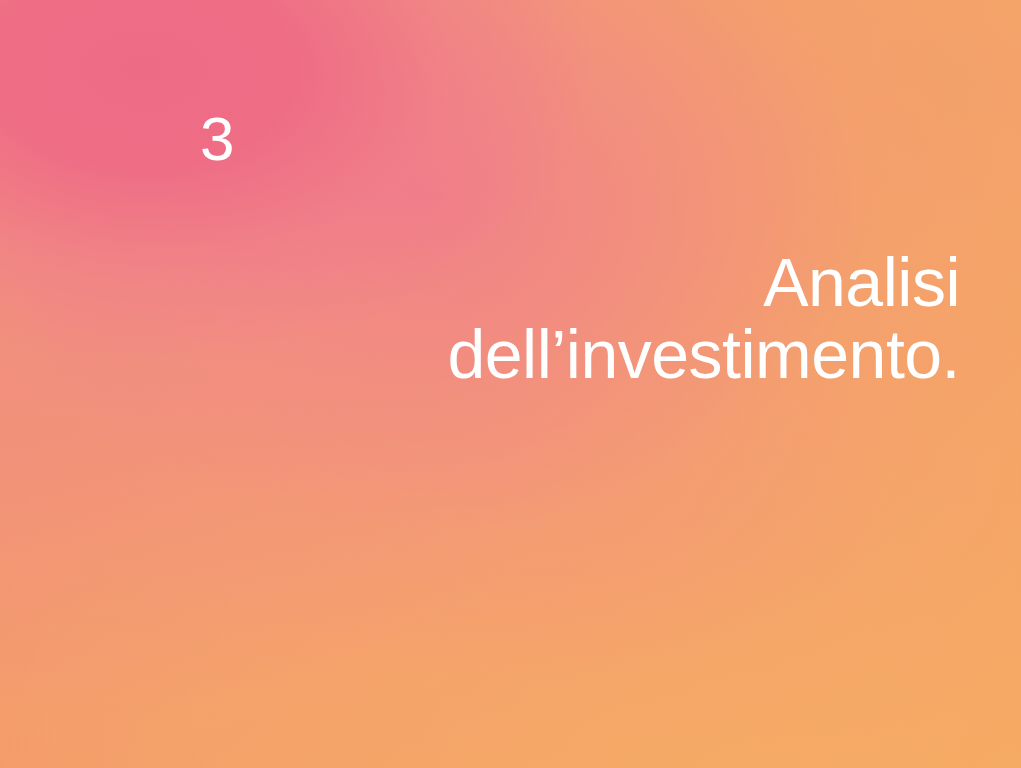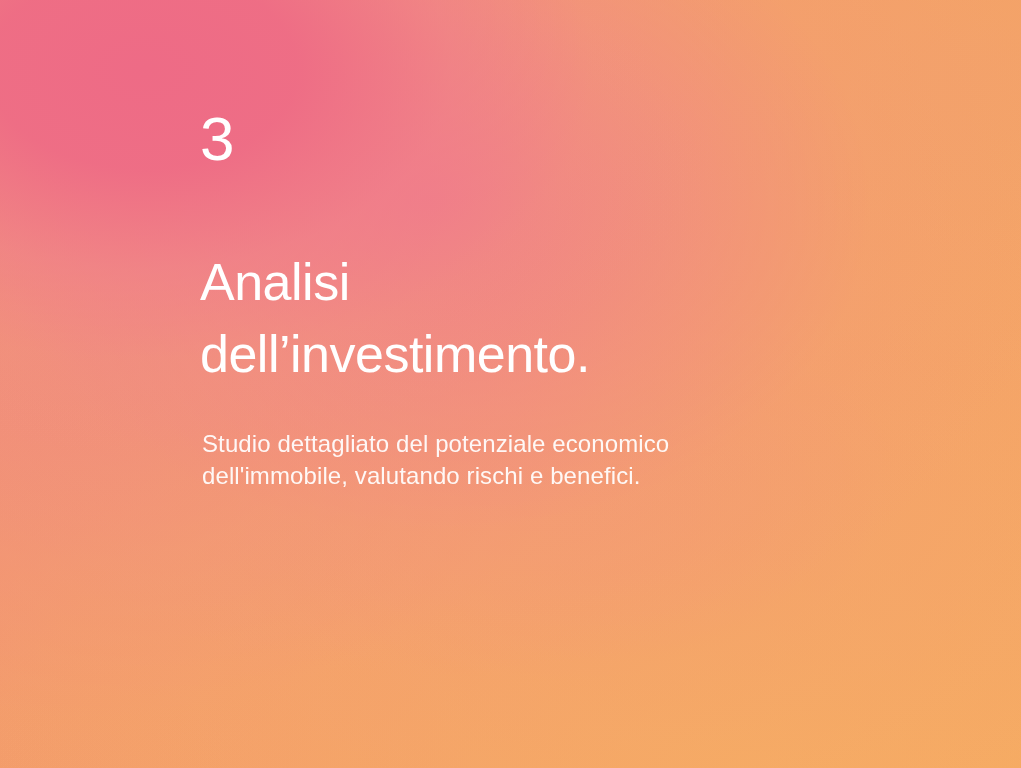--- a/index.html
+++ b/index.html
@@ -57,26 +57,27 @@
     color: #ffffff;
     letter-spacing: 0.5px;
   }
 
   .section-title {
     position: absolute;
     top: 246px;
     left: 0;
     width: 760px;
     margin: 0;
-    font-size: 52px;
+    font-size: 68px;
     font-weight: 300;
     line-height: 72px;
     color: #ffffff;
     letter-spacing: -0.5px;
     white-space: pre-line;
+    text-align: right;
   }
 
   .section-subtitle {
     position: absolute;
     top: 428px;
     left: 2px;
     width: 600px;
     margin: 0;
     font-size: 24px;
     font-weight: 300;
@@ -91,18 +92,16 @@
 
 <div id="slide">
 
   <div id="content">
 
     <div class="section-number">3</div>
 
     <h1 class="section-title">Analisi
 dell’investimento.</h1>
 
-    <p class="section-subtitle">Studio dettagliato del potenziale economico
-dell'immobile, valutando rischi e benefici.</p>
 
   </div>
 
 </div>
 
 </body></html>

